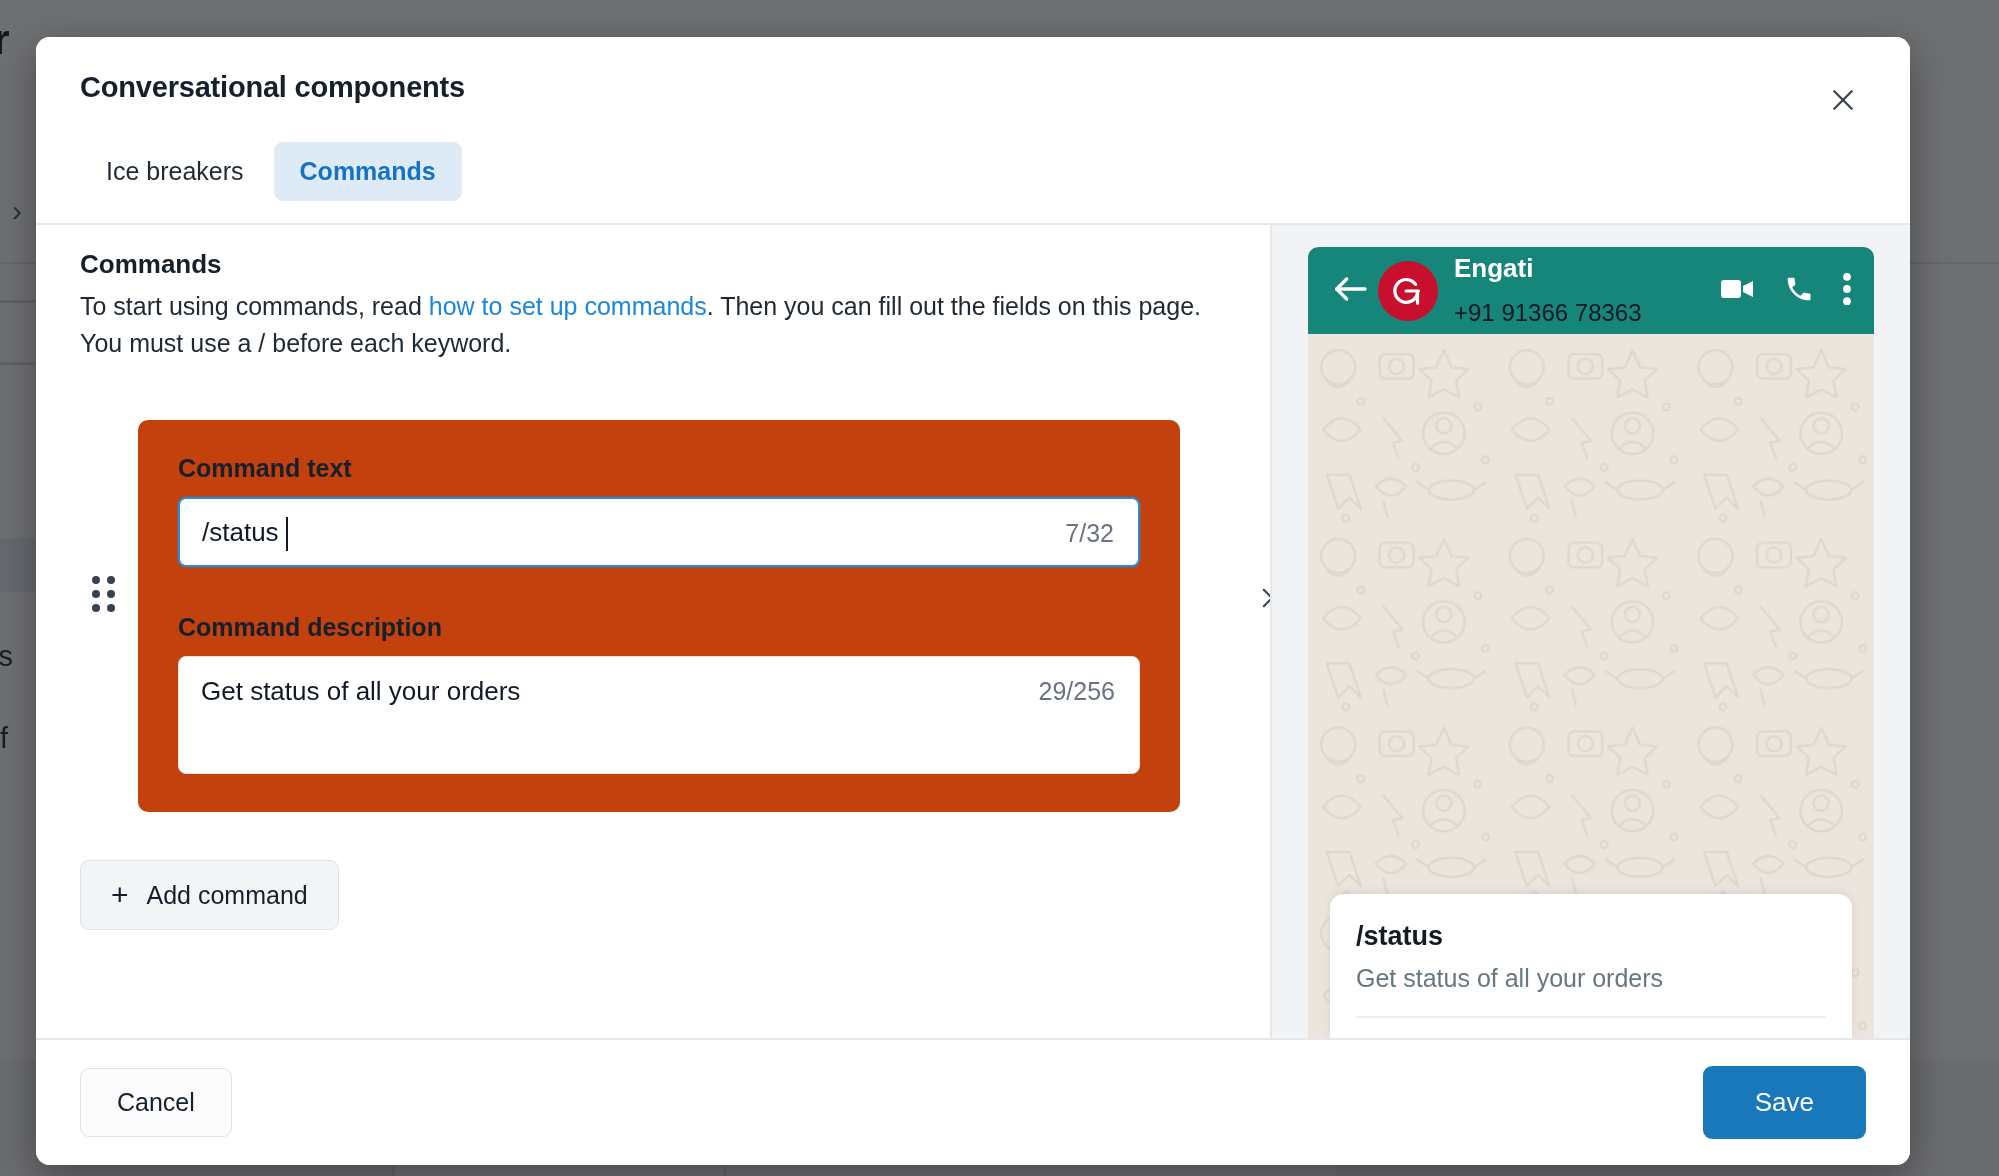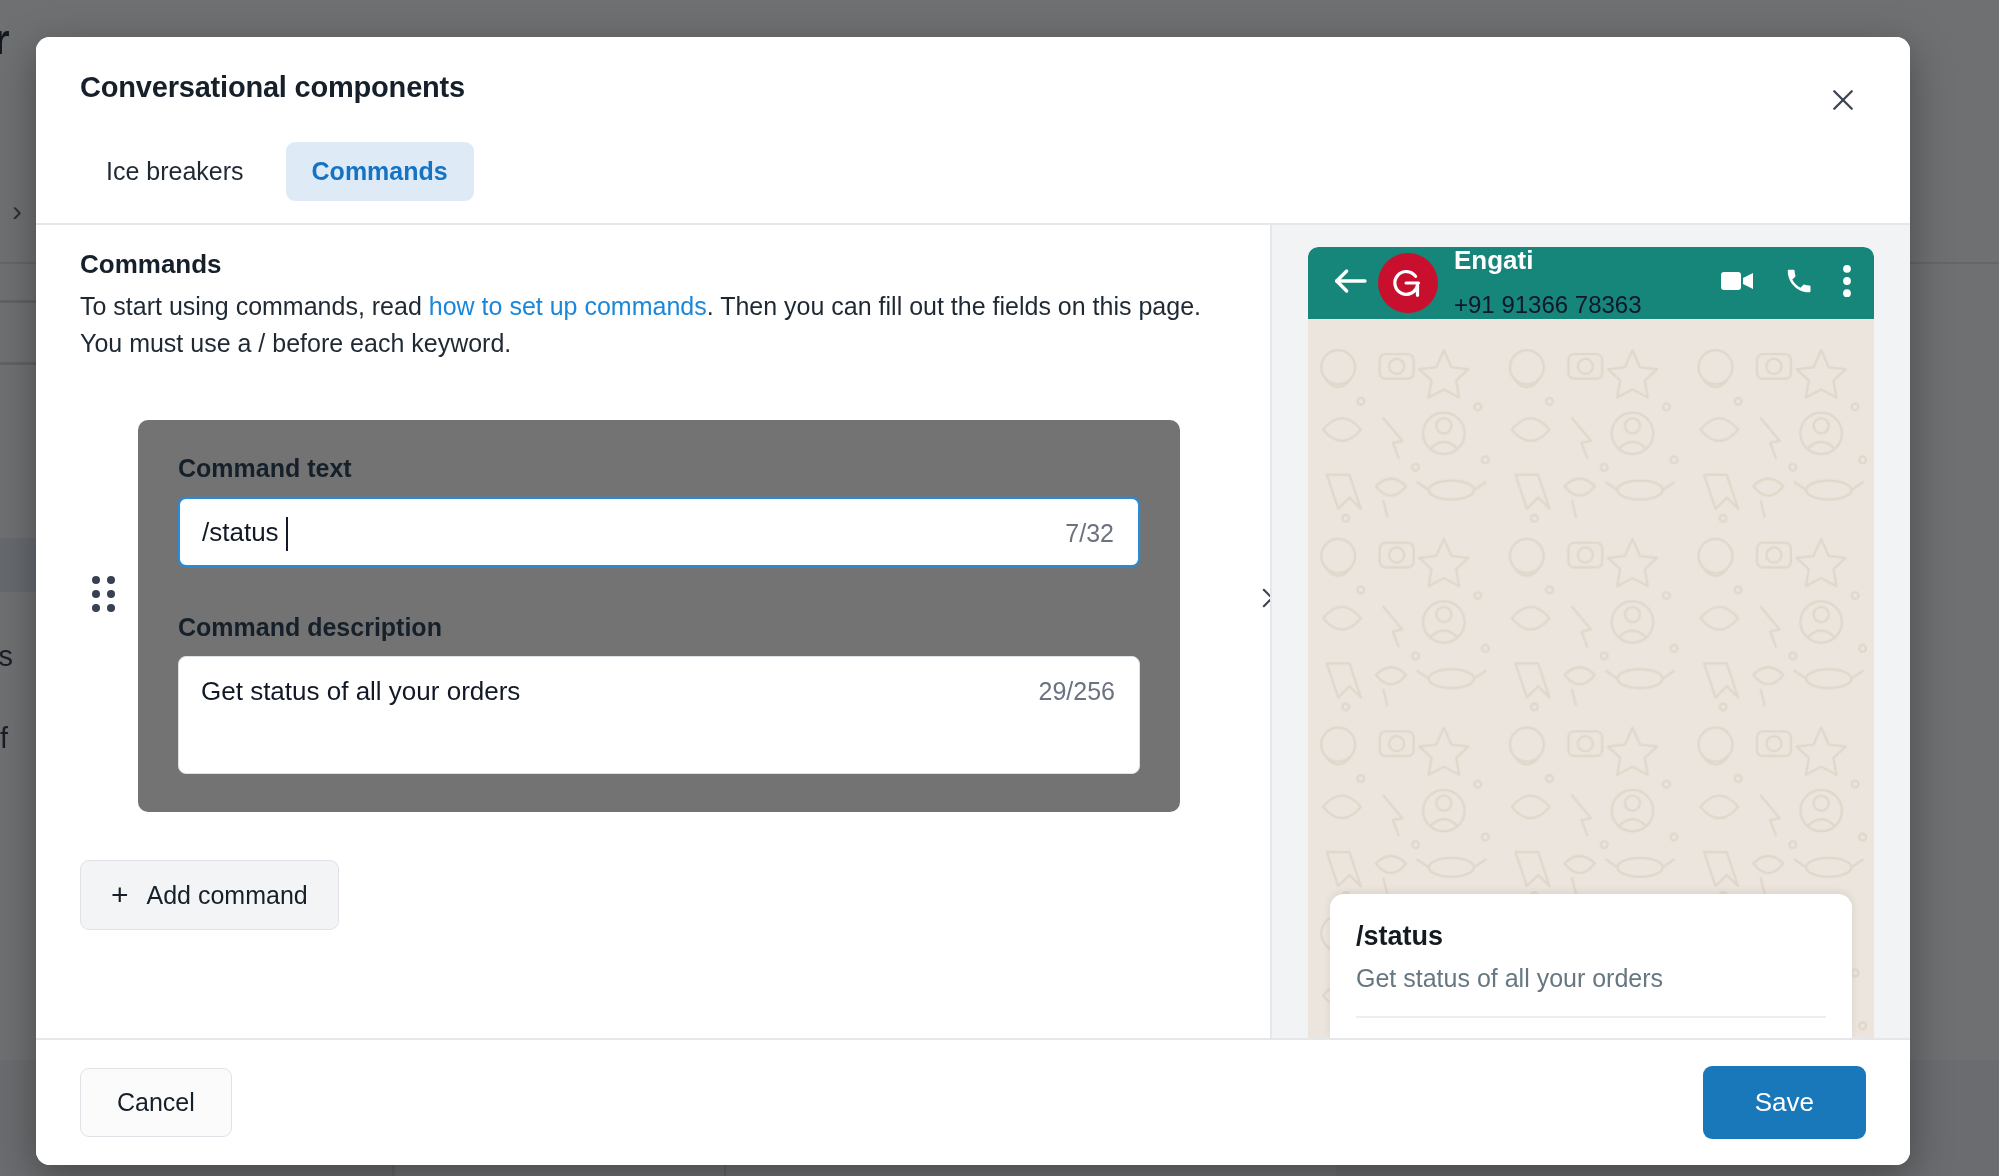--- a/index.html
+++ b/index.html
@@ -83,21 +83,21 @@
   }
   .close-btn {
     position: absolute; top: 40px; right: 44px;
     width: 46px; height: 46px;
     display: flex; align-items: center; justify-content: center;
     cursor: pointer; background: none; border: none; padding: 0;
   }
   .close-btn svg { display: block; }
 
   .tabs {
-    display: flex; align-items: center; gap: 16px;
+    display: flex; align-items: center; gap: 4px;
     margin-top: 38px; padding-bottom: 22px;
   }
   .tab {
     font-size: 25px; color: #1f2933;
     padding: 15px 26px; border-radius: 9px;
     cursor: pointer; background: transparent; border: none;
     font-family: inherit; white-space: nowrap;
   }
   .tab.active {
     background: #dfeaf7; color: #1573c4; font-weight: bold;
@@ -138,21 +138,21 @@
     position: absolute; left: -46px; top: 156px;
     width: 24px; height: 34px;
     display: grid; grid-template-columns: repeat(2, 8px);
     grid-template-rows: repeat(3, 8px);
     gap: 6px 7px; cursor: grab;
   }
   .drag-handle i {
     width: 8px; height: 8px; border-radius: 50%; background: #374151; display: block;
   }
   .command-card {
-    background: #737373;
+    background: #c2410c;
     border-radius: 10px;
     padding: 34px 40px 38px 40px;
   }
   .field-label {
     font-size: 25px; font-weight: bold; color: #15202b; margin-bottom: 14px;
   }
   .input-wrap {
     position: relative;
     background: #ffffff;
     border-radius: 8px;
@@ -213,21 +213,21 @@
     position: relative;
     height: 100%;
     border-radius: 10px 10px 0 0;
     overflow: hidden;
     background: #ece5dd;
   }
   .wa-header {
     display: flex; align-items: center; gap: 0;
     background: #17867a;
     padding: 16px 22px;
-    height: 72px;
+    height: 87px;
     border-radius: 10px 10px 0 0;
   }
   .wa-back { width: 48px; flex: 0 0 auto; }
   .wa-avatar {
     flex: 0 0 auto;
     width: 60px; height: 60px; border-radius: 50%;
     background: #c8102e;
     display: flex; align-items: center; justify-content: center;
     margin-right: 16px;
   }

